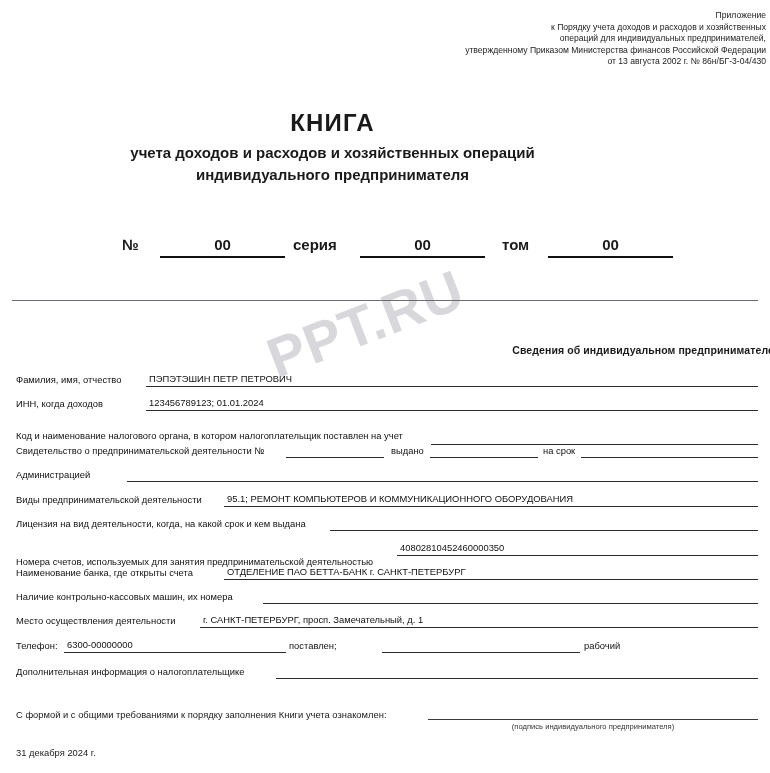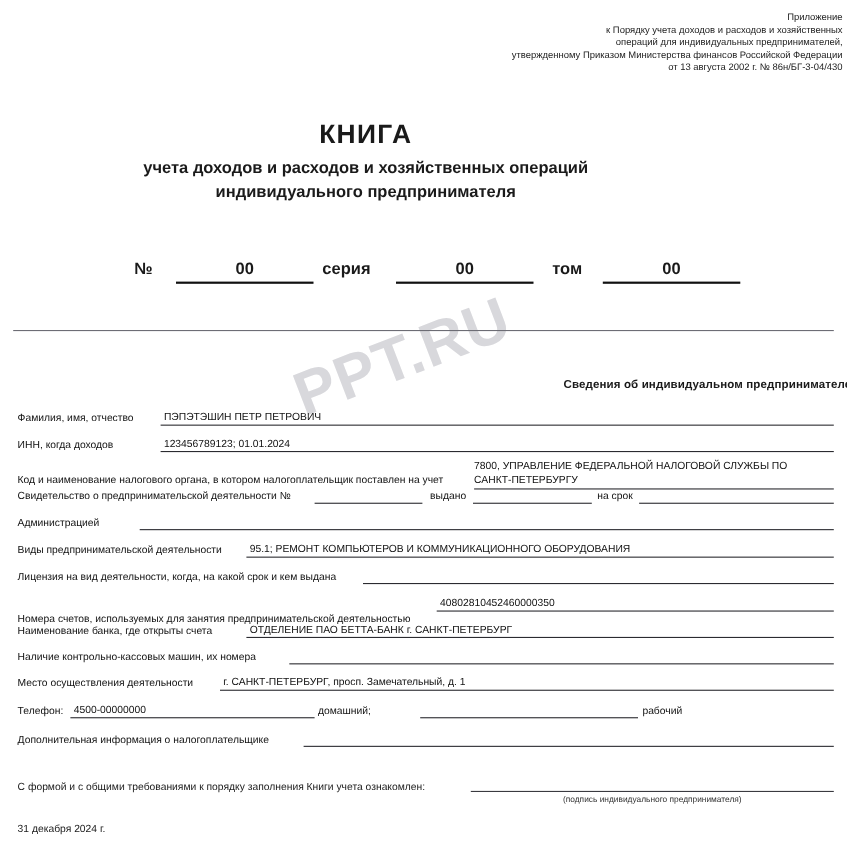--- a/index.html
+++ b/index.html
@@ -238,24 +238,20 @@
       <div class="rule-val" style="left:146px; width:612px;">ПЭПЭТЭШИН ПЕТР ПЕТРОВИЧ</div>
     </div>
 
     <div class="frow" style="top:396px;">
       <div class="lab" style="left:16px;">ИНН, когда доходов</div>
       <div class="rule-val" style="left:146px; width:612px;">123456789123; 01.01.2024</div>
     </div>
 
     <div class="frow" style="top:420px; height:28px;">
       <div class="lab" style="left:16px; top:9px;">Код и наименование налогового органа, в котором налогоплательщик поставлен на учет</div>
-      <div class="twoline" style="left:431px; top:-3px; width:327px;">
-        <div>7800, УПРАВЛЕНИЕ ФЕДЕРАЛЬНОЙ НАЛОГОВОЙ СЛУЖБЫ ПО</div>
-        <div>САНКТ-ПЕТЕРБУРГУ</div>
-      </div>
       <div class="rule" style="left:431px; top:10px; width:327px; height:14px;"></div>
     </div>
 
     <div class="frow" style="top:443px;">
       <div class="lab" style="left:16px;">Свидетельство о предпринимательской деятельности №</div>
       <div class="rule-val" style="left:286px; width:98px;"></div>
       <div class="lab" style="left:391px;">выдано</div>
       <div class="rule-val" style="left:430px; width:108px;"></div>
       <div class="lab" style="left:543px;">на срок</div>
       <div class="rule-val" style="left:581px; width:177px;"></div>
@@ -291,22 +287,22 @@
       <div class="rule-val" style="left:263px; width:495px;"></div>
     </div>
 
     <div class="frow" style="top:613px;">
       <div class="lab" style="left:16px;">Место осуществления деятельности</div>
       <div class="rule-val" style="left:200px; width:558px;">г. САНКТ-ПЕТЕРБУРГ, просп. Замечательный, д. 1</div>
     </div>
 
     <div class="frow" style="top:638px;">
       <div class="lab" style="left:16px;">Телефон:</div>
-      <div class="rule-val" style="left:64px; width:222px;">4500-00000000</div>
-      <div class="lab" style="left:289px;">домашний;</div>
+      <div class="rule-val" style="left:64px; width:222px;">6300-00000000</div>
+      <div class="lab" style="left:289px;">поставлен;</div>
       <div class="rule-val" style="left:382px; width:198px;"></div>
       <div class="lab" style="left:584px;">рабочий</div>
     </div>
 
     <div class="frow" style="top:664px;">
       <div class="lab" style="left:16px;">Дополнительная информация о налогоплательщике</div>
       <div class="rule-val" style="left:276px; width:482px;"></div>
     </div>
 
     <div class="ack">С формой и с общими требованиями к порядку заполнения Книги учета ознакомлен:</div>

